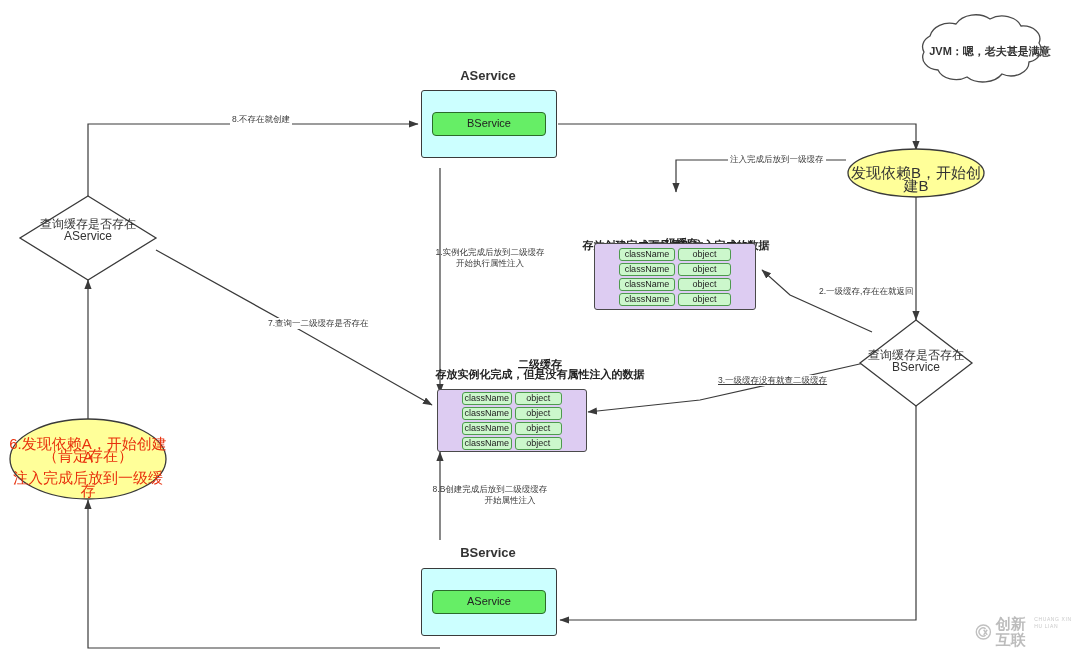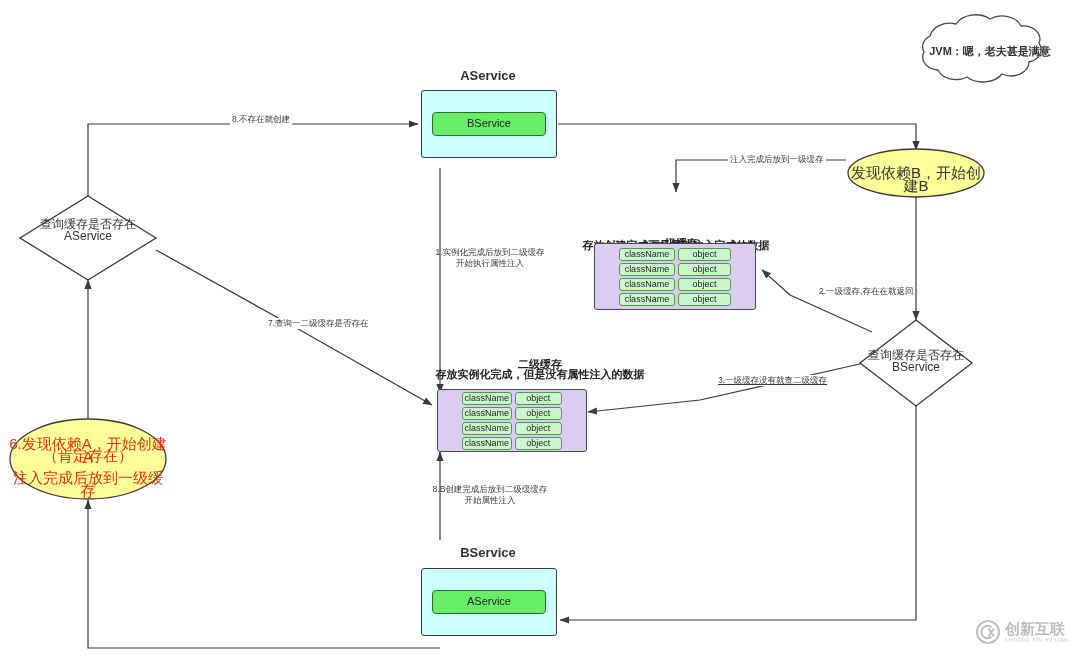--- a/index.html
+++ b/index.html
@@ -138,21 +138,21 @@
     position: absolute;
     left: 975px;
     top: 612px;
     width: 100px;
     height: 40px;
     display: flex;
     align-items: center;
     gap: 4px;
     opacity: 0.95;
   }
-  .wm-text { display: flex; flex-direction: column; justify-content: center; }
+  .wm-text { display: flex; flex-direction: row; justify-content: center; }
   .wm-main {
     font-size: 15px;
     color: #b9b9b9;
     font-weight: bold;
     letter-spacing: 0px;
     line-height: 16px;
   }
   .wm-sub {
     font-size: 5px;
     color: #c6c6c6;
@@ -296,21 +296,21 @@
 <div class="edge-label center nobg" style="left:370px; top:247px; width:148px;">1.实例化完成后放到二级缓存</div>
 <div class="edge-label center nobg" style="left:370px; top:258px; width:148px;">开始执行属性注入</div>
 
 <div class="edge-label" style="left:684px; top:154px;">注入完成后放到一级缓存</div>
 
 <div class="edge-label" style="left:773px; top:286px;">2.一级缓存,存在在就返回</div>
 
 <div class="edge-label" style="left:672px; top:375px;text-decoration:underline;">3.一级缓存没有就查二级缓存</div>
 
 <div class="edge-label center nobg" style="left:364px; top:484px; width:160px;">8.B创建完成后放到二级缓缓存</div>
-<div class="edge-label center nobg" style="left:364px; top:495px; width:160px;">开始属性注入</div>
+<div class="edge-label center nobg" style="left:384px; top:495px; width:160px;">开始属性注入</div>
 
 <div class="edge-label" style="left:222px; top:318px;">7.查询一二级缓存是否存在</div>
 
 <div class="cloud-text" style="left:900px; top:44px; width:180px;">JVM：嗯，老夫甚是满意</div>
 
 <div id="watermark">
   <svg width="26" height="26" viewBox="0 0 26 26">
     <circle cx="13" cy="13" r="11" fill="none" stroke="#bdbdbd" stroke-width="2.2"></circle>
     <path d="M16.5,8.2 A6.2,6.2 0 1 0 16.5,17.8" fill="none" stroke="#bdbdbd" stroke-width="2.2"></path>
     <path d="M13.5,9.5 L19,17.5 M19,9.5 L13.5,17.5" stroke="#bdbdbd" stroke-width="2.2" fill="none"></path>

